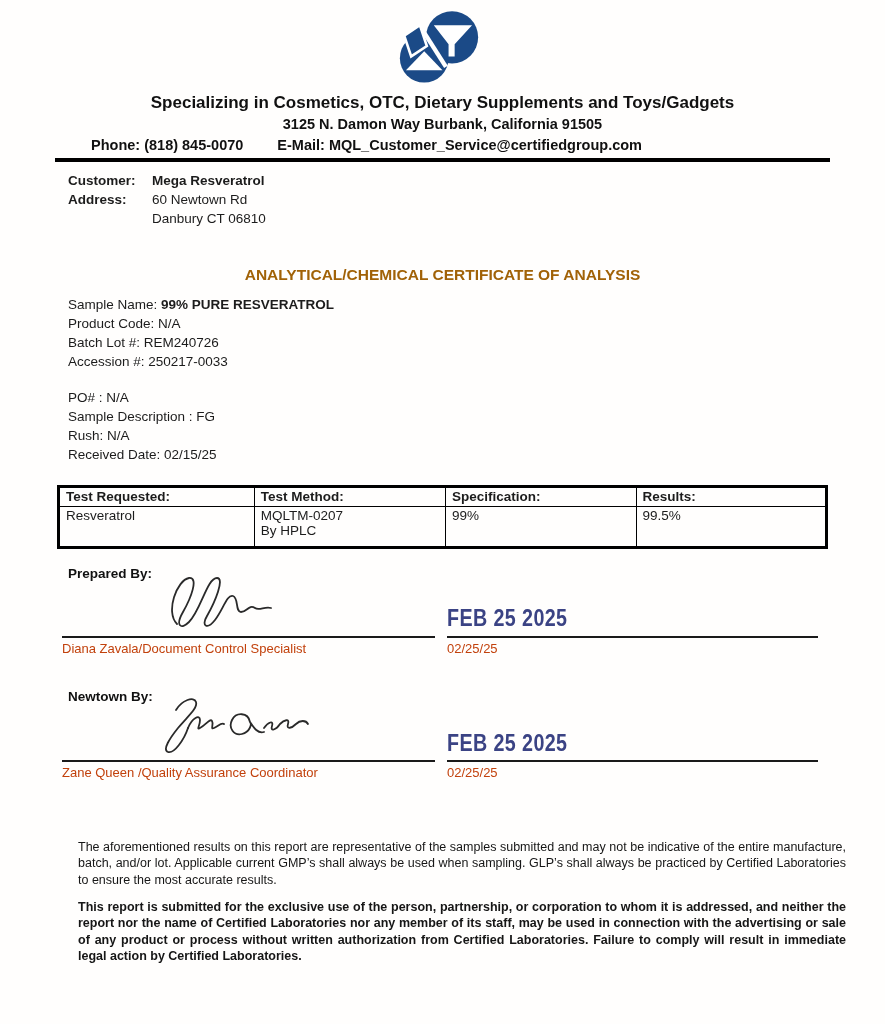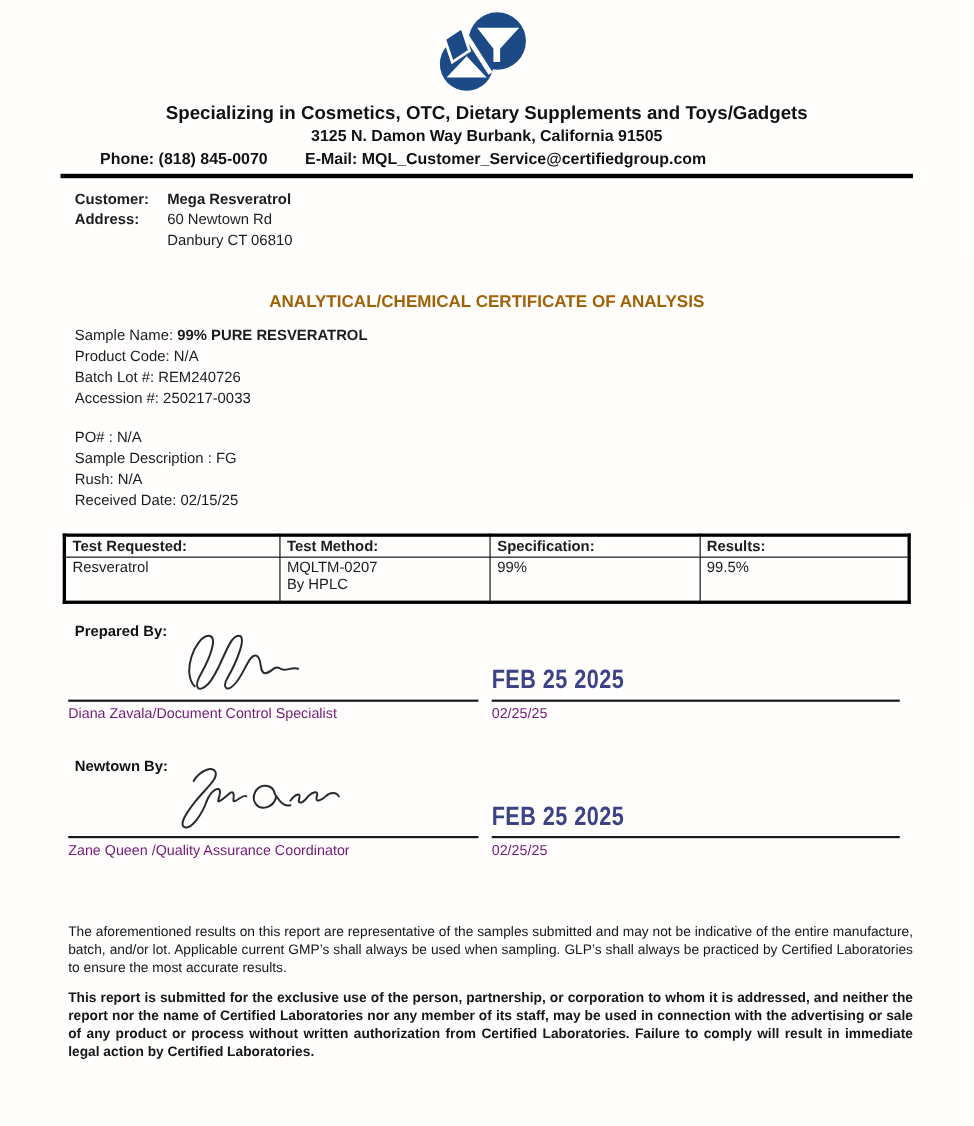--- a/index.html
+++ b/index.html
@@ -76,33 +76,33 @@
     padding: 1px 6px 2px 6px;
     text-align: left; vertical-align: top;
     font-weight: normal;
   }
   .results-table th { font-weight: bold; }
   .results-table td { height: 36px; }
 
   
   .sig-label { font-weight: bold; font-size: 13.5px; color: #111; }
   .sig-line { position: absolute; height: 1.5px; background: #1a1a1a; }
-  .sig-name { position: absolute; font-size: 13px; color: #701a75; }
+  .sig-name { position: absolute; font-size: 13px; color: #c2410c; }
   .date-stamp {
     position: absolute;
     font-weight: bold; font-size: 24px; color: #3b4384;
     transform: scaleX(0.82); transform-origin: left center;
     letter-spacing: 0.5px; white-space: nowrap;
   }
   .sig-svg { position: absolute; }
   .sig-svg path { fill: none; stroke: #2a2a2a; stroke-width: 1.8; stroke-linecap: round; stroke-linejoin: round; }
 
   
   .foot-p {
-    position: absolute; left: 62px; width: 768px;
+    position: absolute; left: 78px; width: 768px;
     font-size: 12.5px; line-height: 16.5px; text-align: justify; color: #161616;
   }
   .foot-p.bold { font-weight: bold; }
 </style>
 </head>
 <body>
 
 <div class="page">
 
   <div class="logo-row">

